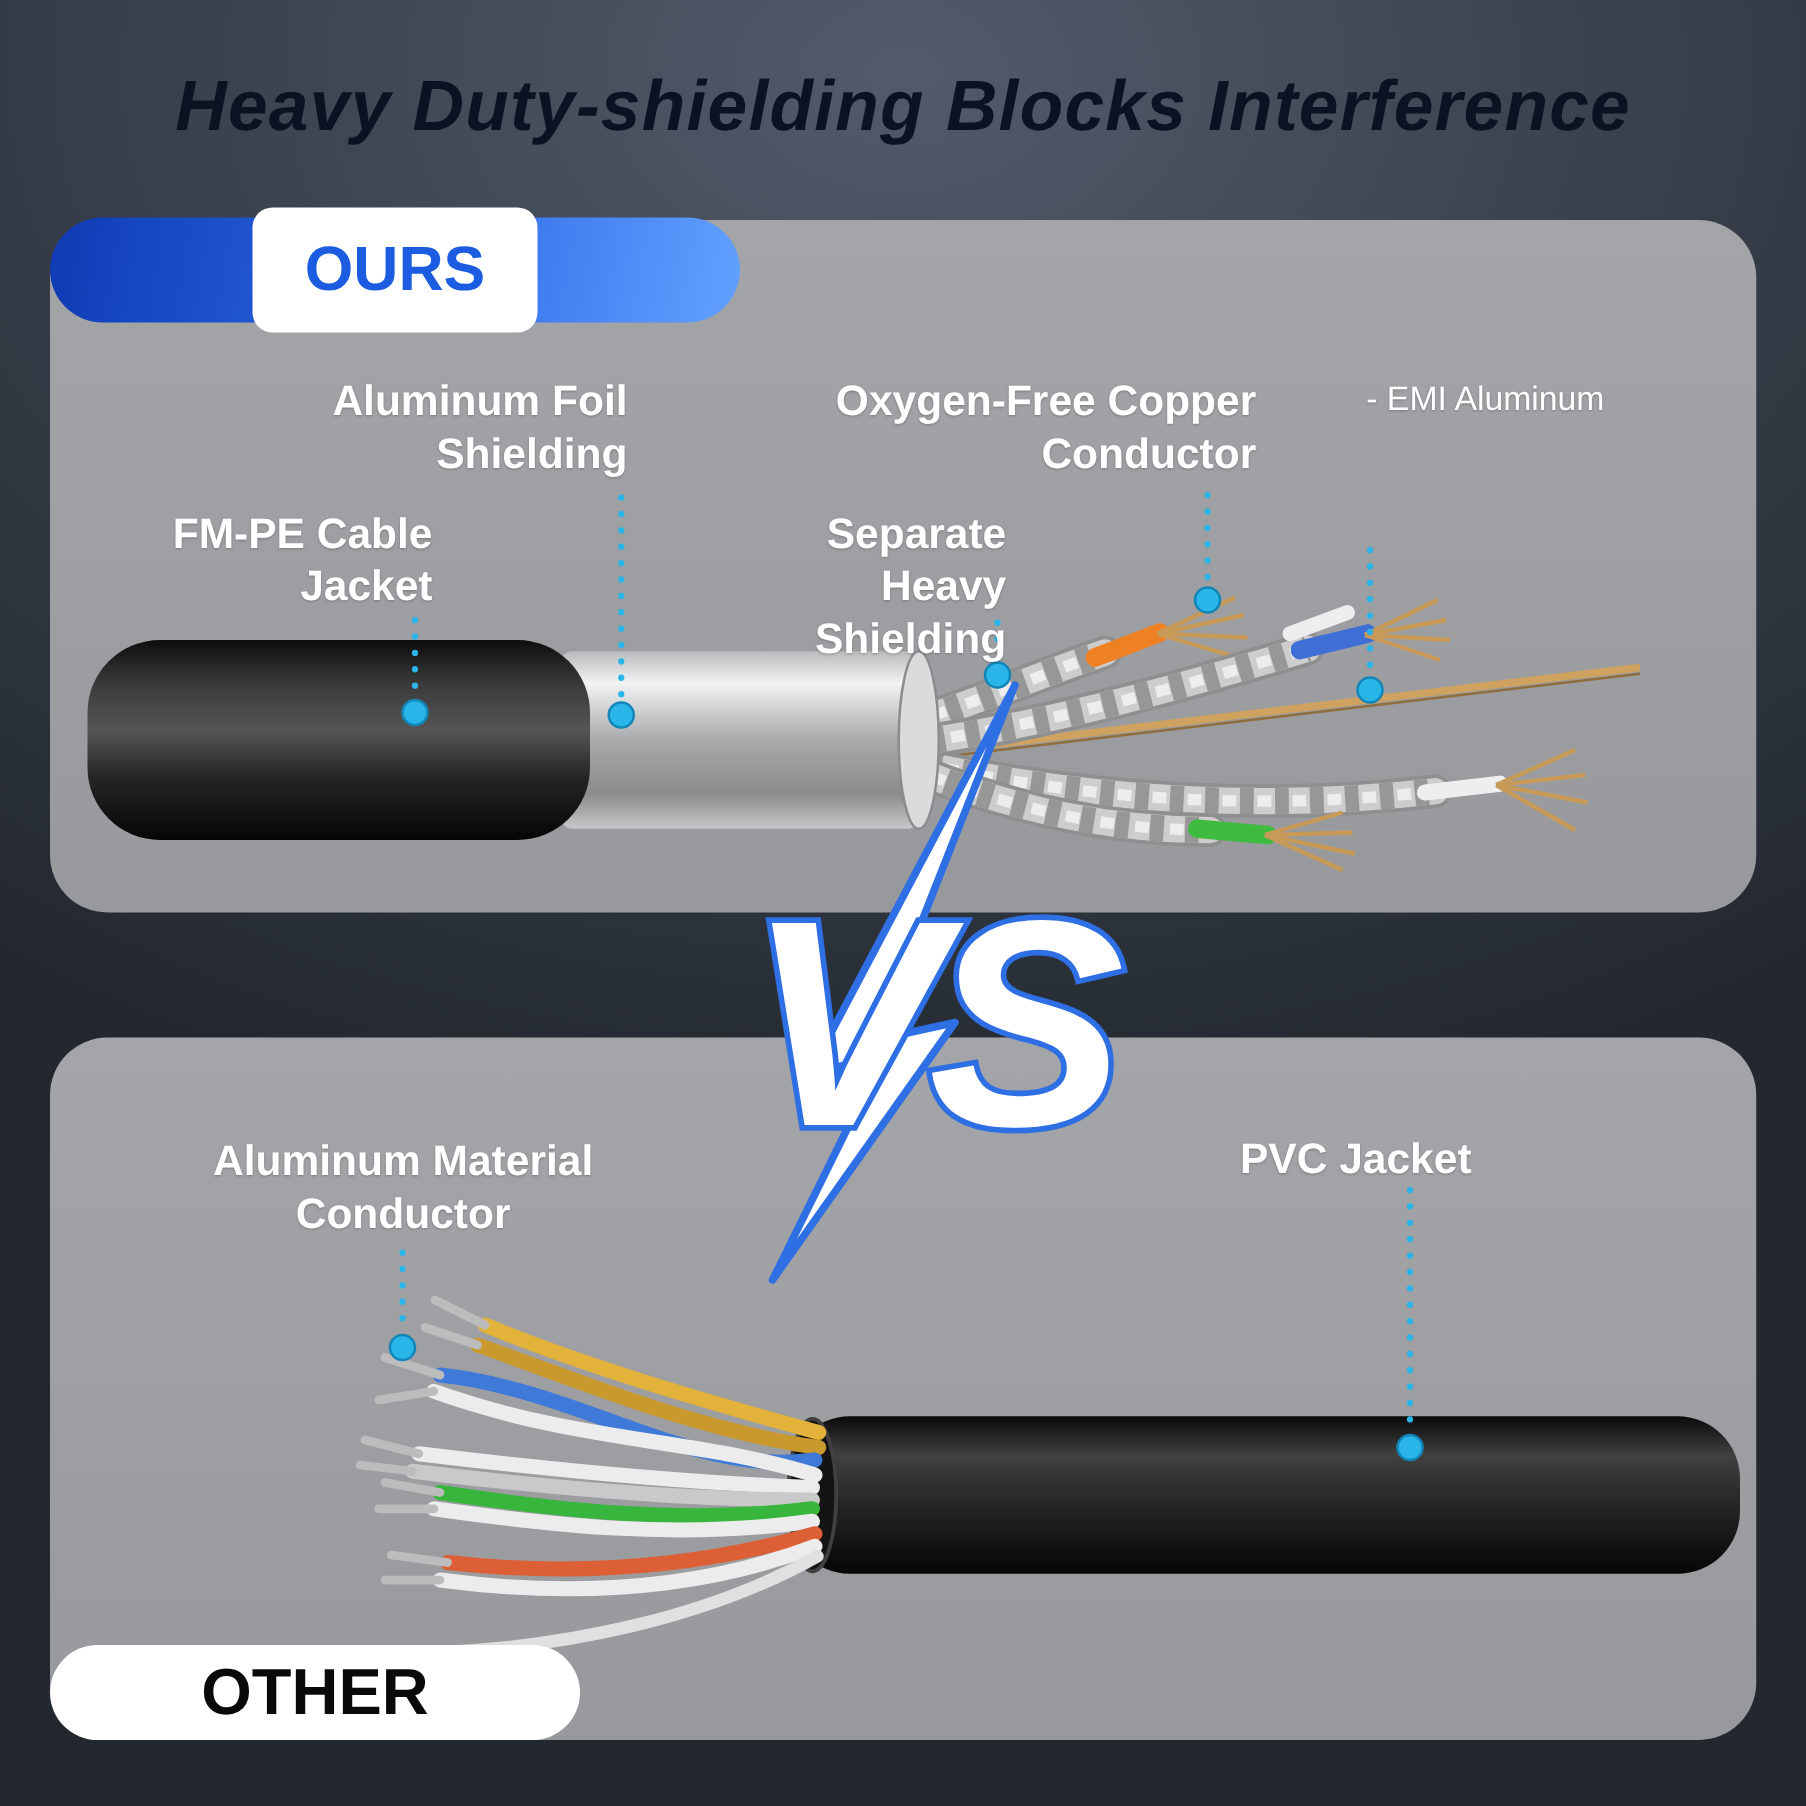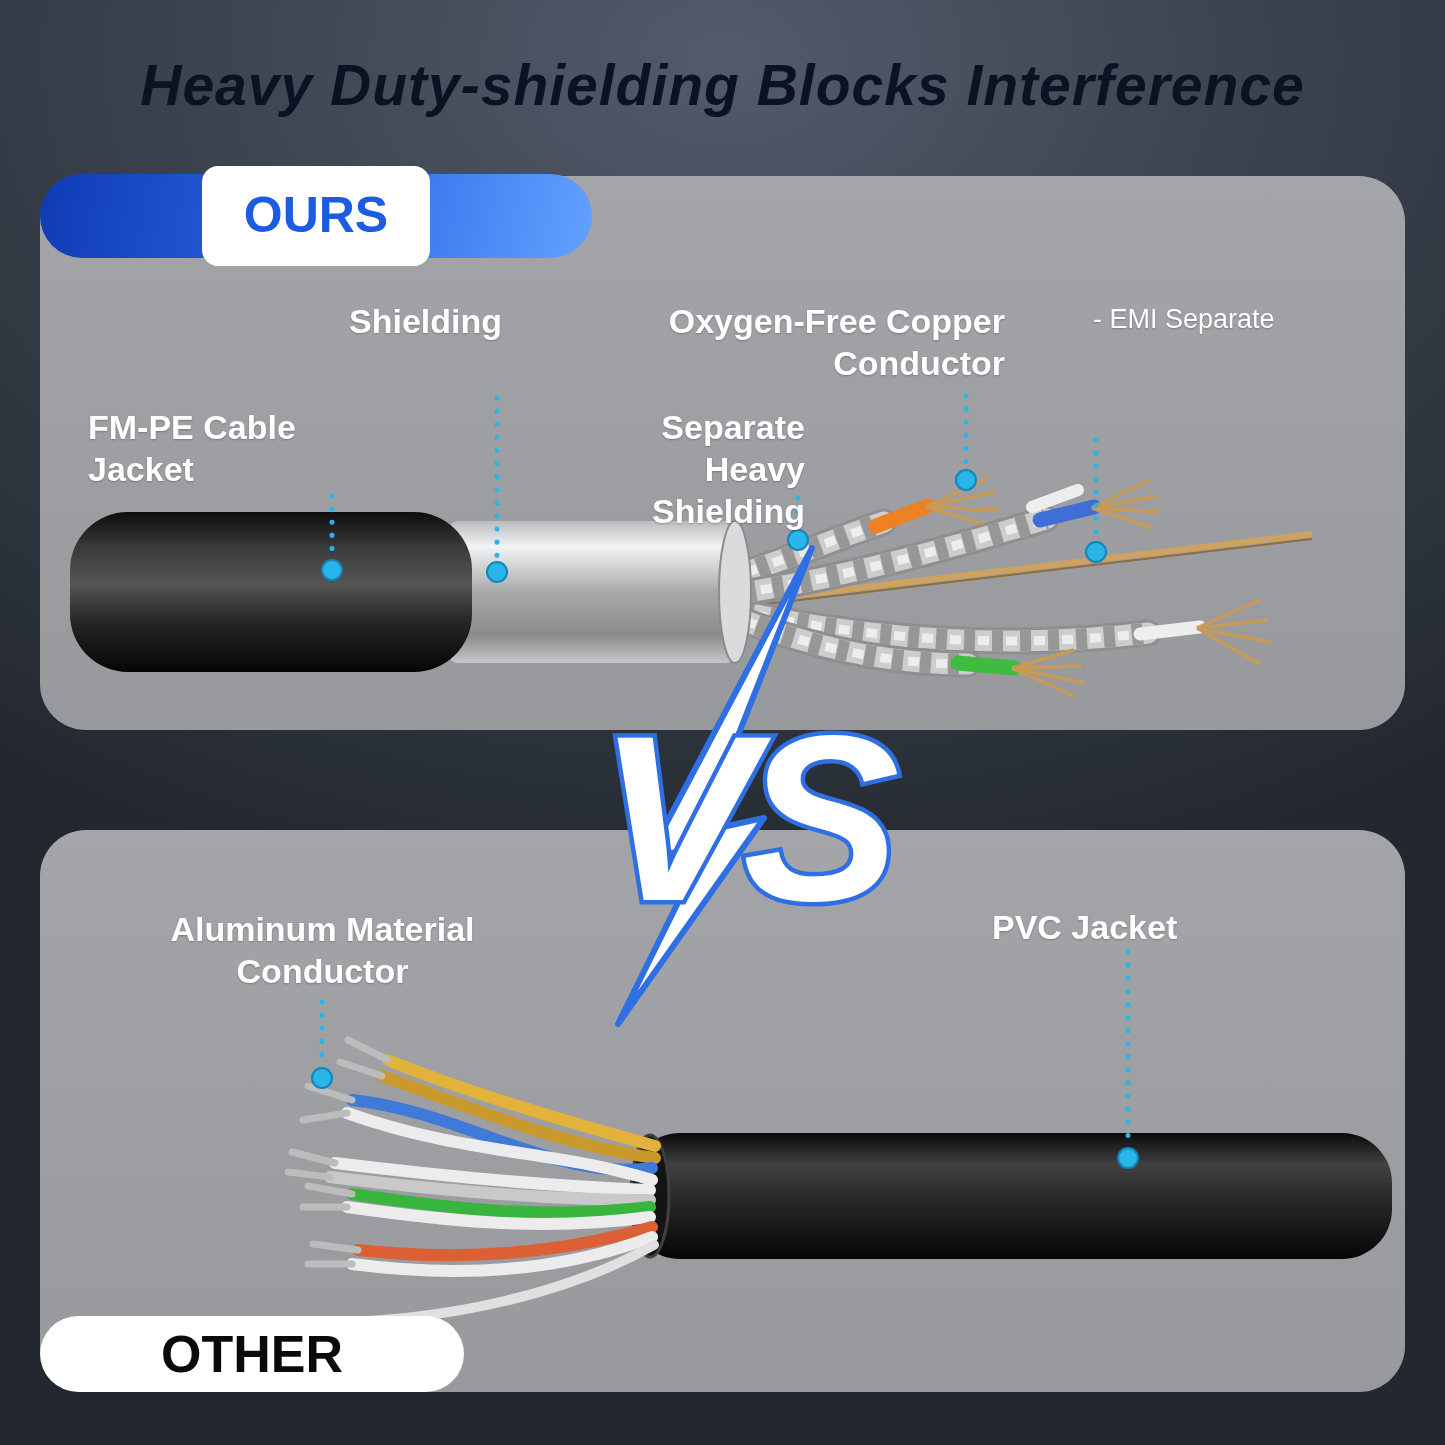--- a/index.html
+++ b/index.html
@@ -31,21 +31,21 @@
     font-size:52px;font-weight:bold;color:#0a0a0a;
   }
   .lbl{
     position:absolute;color:#ffffff;font-weight:bold;font-size:34px;line-height:1.24;
     text-shadow:0 1px 2px rgba(0,0,0,0.25);
   }
   .lbl .sub{font-size:27px;font-weight:normal;line-height:1.45;}
   .lbl-aluminum-foil{left:210px;top:300px;width:292px;text-align:right;}
   .lbl-oxygen{left:630px;top:300px;width:375px;text-align:right;}
   .lbl-ground{left:1093px;top:300px;width:270px;text-align:left;}
-  .lbl-fmpe{left:88px;top:406px;width:270px;text-align:left;}
+  .lbl-fmpe{left:76px;top:406px;width:270px;text-align:right;}
   .lbl-separate{left:560px;top:406px;width:245px;text-align:right;}
   .lbl-alu-conductor{left:150px;top:908px;width:345px;text-align:center;}
   .lbl-pvc{left:992px;top:906px;width:260px;text-align:left;}
 </style>
 </head>
 <body>
 
 <div class="stage">
 
   <h1 class="title">Heavy Duty-shielding Blocks Interference</h1>
@@ -211,28 +211,29 @@
   </svg>
 
   <div class="badge-ours">
     <span class="badge-ours-inner">OURS</span>
   </div>
   <div class="badge-other">
     <span>OTHER</span>
   </div>
 
   <div class="lbl lbl-aluminum-foil">
+    <div>Aluminum Foil</div>
     <div>Shielding</div>
   </div>
   <div class="lbl lbl-oxygen">
     <div>Oxygen-Free Copper</div>
     <div>Conductor</div>
   </div>
   <div class="lbl lbl-ground">
-    <div class="sub">- EMI Separate</div>
+    <div class="sub">- EMI Aluminum</div>
   </div>
   <div class="lbl lbl-fmpe">
     <div>FM-PE Cable</div>
     <div>Jacket</div>
   </div>
   <div class="lbl lbl-separate">
     <div>Separate Heavy</div>
     <div>Shielding</div>
   </div>
 

